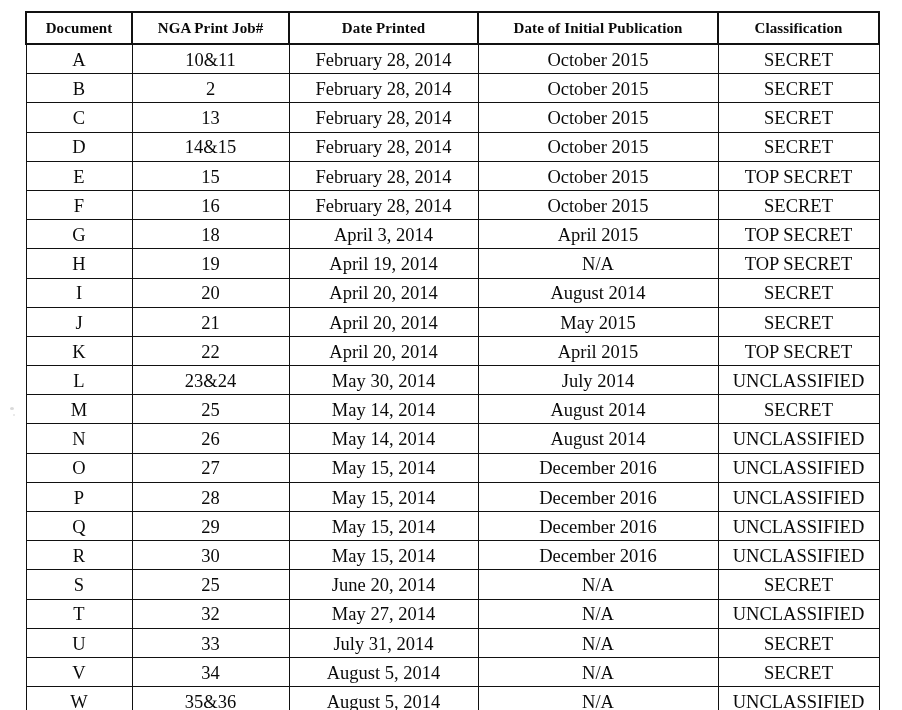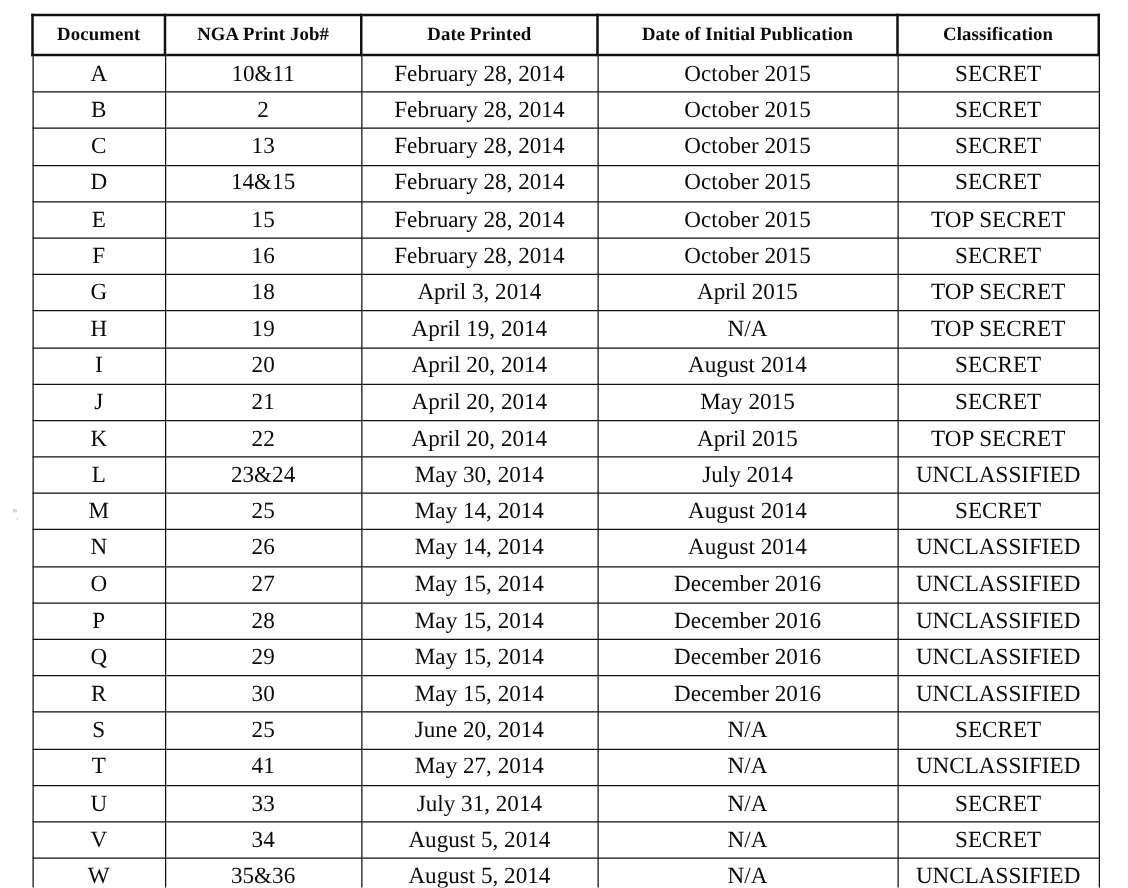--- a/index.html
+++ b/index.html
@@ -439,21 +439,21 @@
           </td>
           <td>
             <span class="cell-text">SECRET</span>
           </td>
         </tr>
         <tr>
           <td>
             <span class="cell-text">T</span>
           </td>
           <td>
-            <span class="cell-text">41</span>
+            <span class="cell-text">32</span>
           </td>
           <td>
             <span class="cell-text">May 27, 2014</span>
           </td>
           <td>
             <span class="cell-text">N/A</span>
           </td>
           <td>
             <span class="cell-text">UNCLASSIFIED</span>
           </td>

